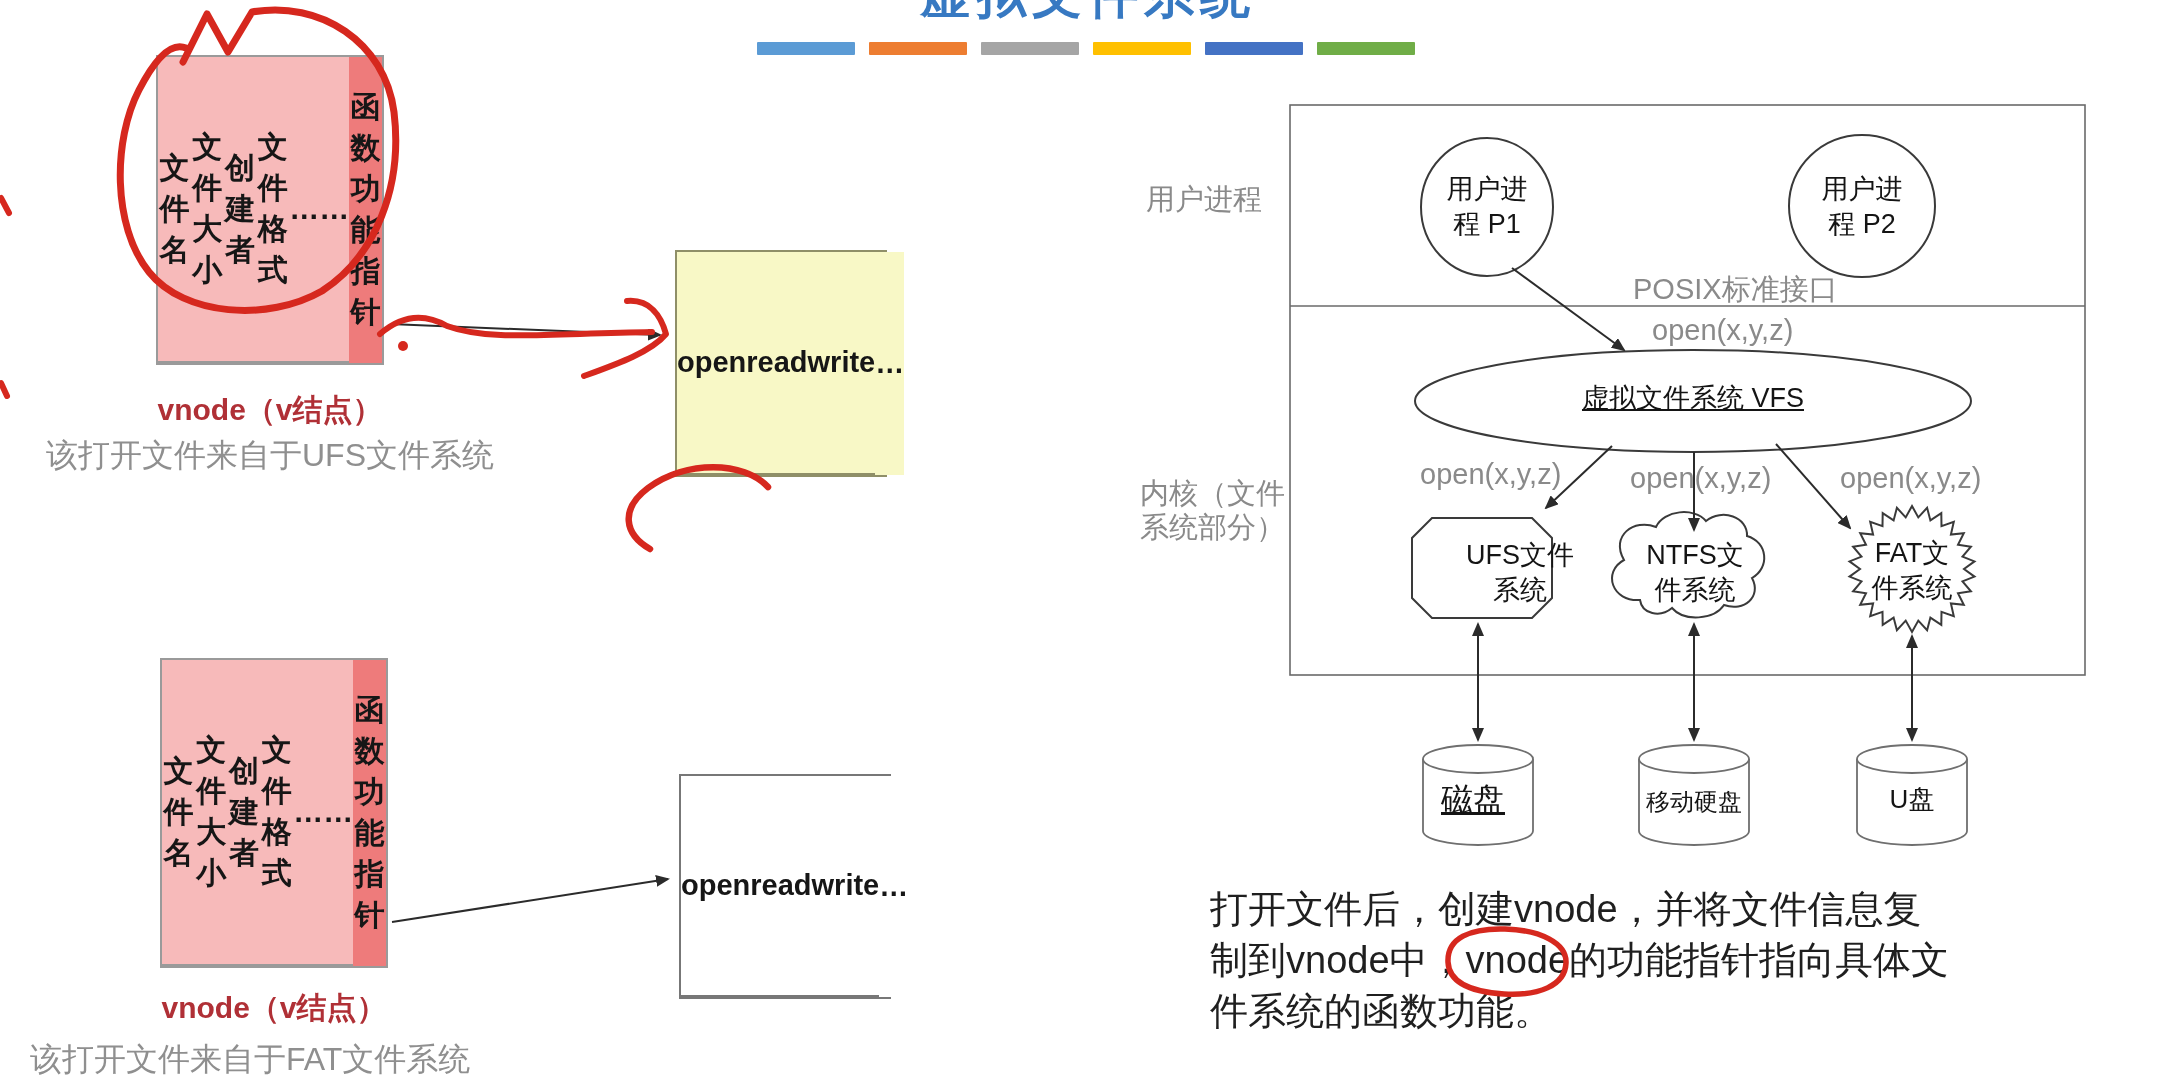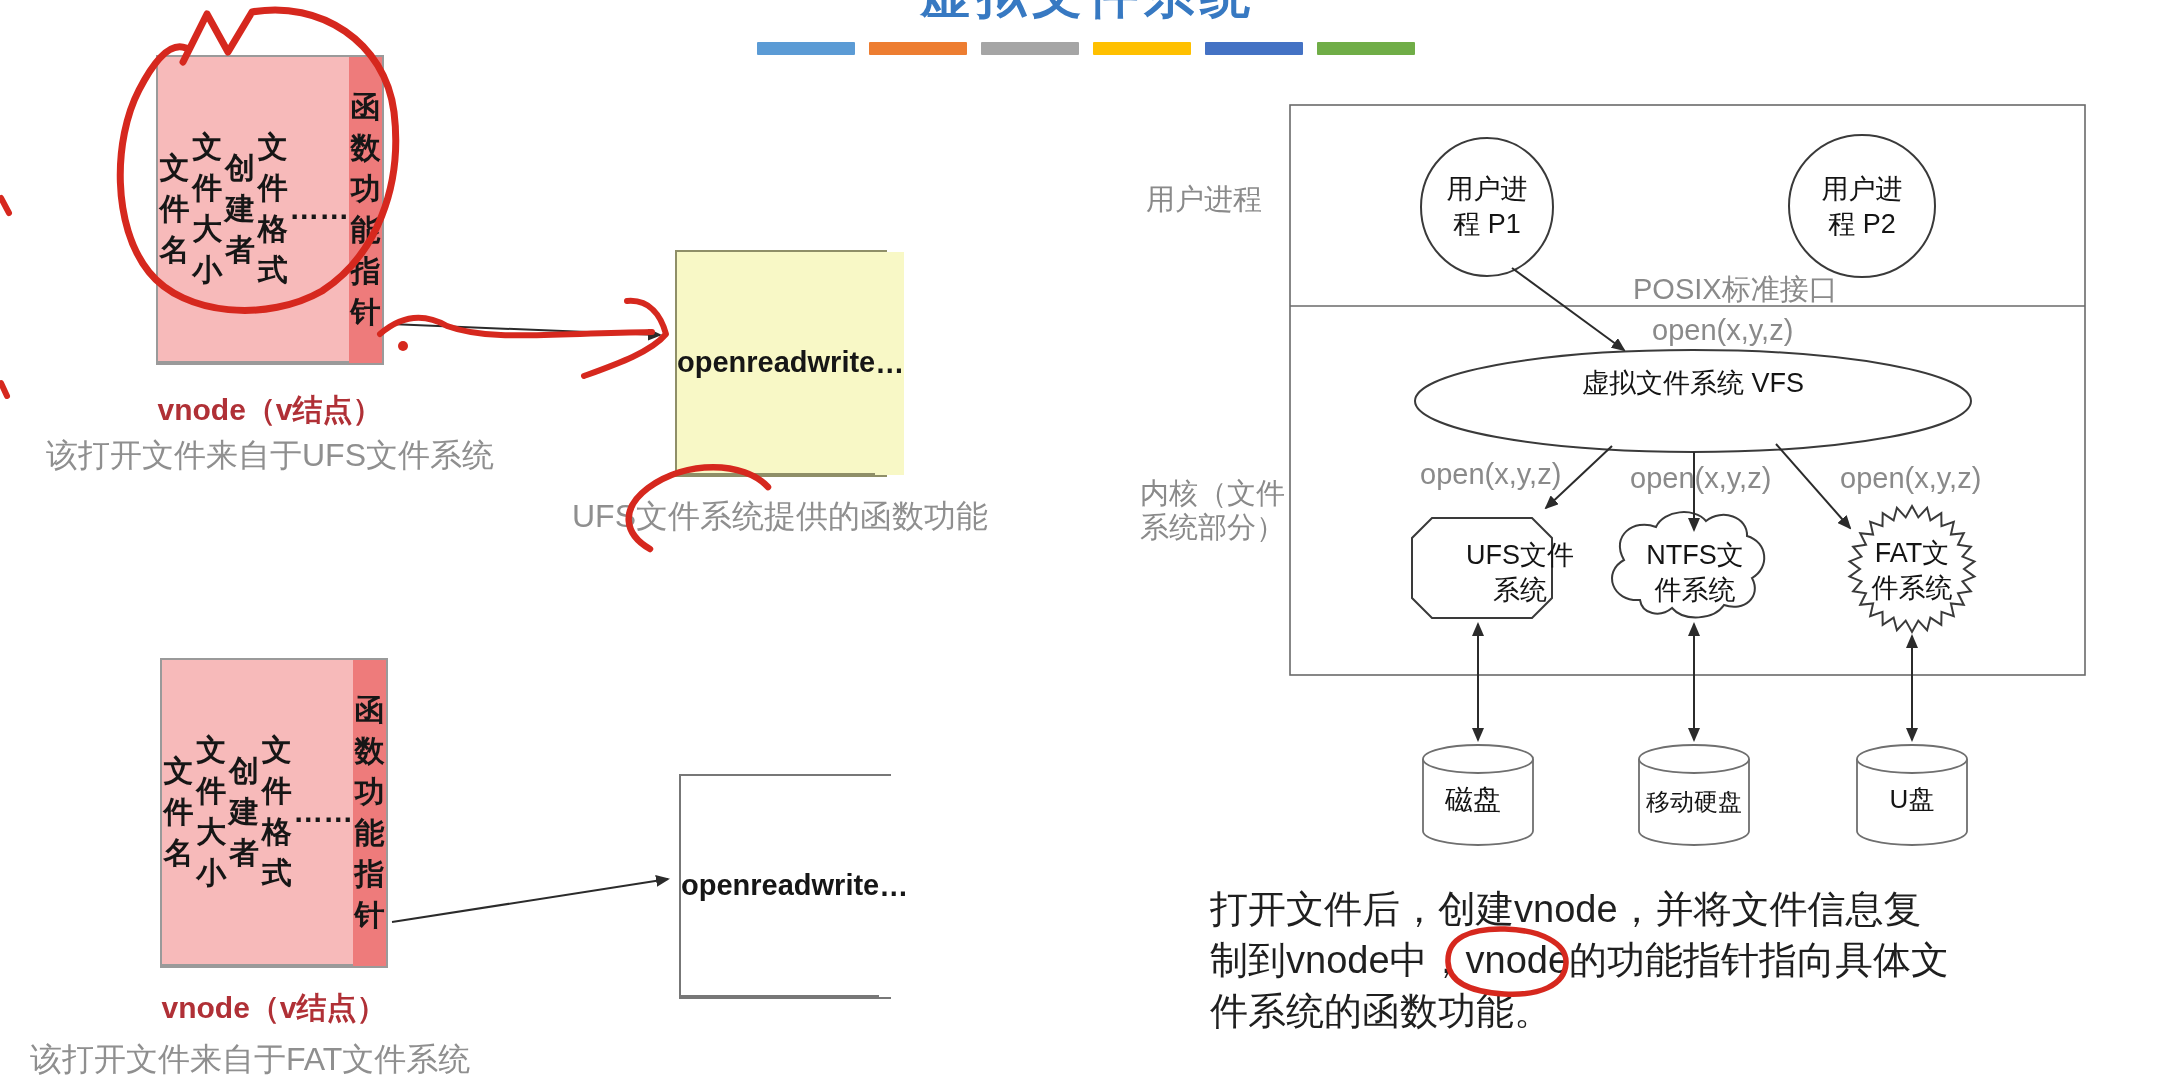--- a/index.html
+++ b/index.html
@@ -104,21 +104,20 @@
   </div>
   <div class="abs txt red-label" style="left:110px;top:390px;width:320px;">vnode（v结点）</div>
   <div class="abs txt gray-cap" style="left:46px;top:434px;">该打开文件来自于UFS文件系统</div>
 
   <div class="vtable yellow fn" style="left:675px;top:250px;width:212px;height:227px;">
     <div class="vrow">open</div>
     <div class="vrow">read</div>
     <div class="vrow">write</div>
     <div class="vrow">…</div>
   </div>
-  <div class="abs txt gray-cap" style="left:572px;top:495px;">UFS文件系统提供的函数功能</div>
 
   <div class="vtable pink" style="left:160px;top:658px;width:228px;height:310px;">
     <div class="vrow">文件名</div>
     <div class="vrow">文件大小</div>
     <div class="vrow">创建者</div>
     <div class="vrow">文件格式</div>
     <div class="vrow">……</div>
     <div class="vrow hot">函数功能指针</div>
   </div>
   <div class="abs txt red-label" style="left:114px;top:988px;width:320px;">vnode（v结点）</div>
@@ -134,34 +133,34 @@
   <div class="abs txt dlabel" style="left:1146px;top:180px;">用户进程</div>
   <div class="abs txt dlabel" style="left:1140px;top:476px;line-height:34px;">内核（文件
 系统部分）</div>
   <div class="abs txt dlabel" style="left:1633px;top:270px;">POSIX标准接口</div>
   <div class="abs txt dlabel" style="left:1652px;top:314px;">open(x,y,z)</div>
 
   <div class="abs txt node-label" style="left:1421px;top:172px;width:132px;">用户进
 程 P1</div>
   <div class="abs txt node-label" style="left:1796px;top:172px;width:132px;">用户进
 程 P2</div>
-  <div class="abs txt node-label" style="left:1543px;top:366px;width:300px;">虚拟文件系统 VFS</div>
+  <div class="abs txt node-label" style="left:1543px;top:381px;width:300px;text-decoration:underline;">虚拟文件系统 VFS</div>
 
   <div class="abs txt dlabel" style="left:1420px;top:458px;">open(x,y,z)</div>
   <div class="abs txt dlabel" style="left:1630px;top:462px;">open(x,y,z)</div>
   <div class="abs txt dlabel" style="left:1840px;top:462px;">open(x,y,z)</div>
 
   <div class="abs txt node-label" style="left:1412px;top:538px;width:136px;padding-left:40px;">UFS文件
 系统</div>
   <div class="abs txt node-label" style="left:1615px;top:538px;width:160px;">NTFS文
 件系统</div>
   <div class="abs txt node-label" style="left:1842px;top:536px;width:140px;">FAT文
 件系统</div>
 
-  <div class="abs txt node-label" style="left:1423px;top:782px;width:100px;font-size:28px;">磁盘</div>
+  <div class="abs txt node-label" style="left:1423px;top:782px;width:100px;font-size:32px;text-decoration:underline;">磁盘</div>
   <div class="abs txt node-label" style="left:1639px;top:784px;width:110px;font-size:24px;">移动硬盘</div>
   <div class="abs txt node-label" style="left:1857px;top:782px;width:110px;font-size:26px;">U盘</div>
 
   <div class="abs txt note" style="left:1210px;top:884px;width:930px;">打开文件后，创建vnode，并将文件信息复
 制到vnode中，vnode的功能指针指向具体文
 件系统的函数功能。</div>
 
   <svg id="anno-svg" class="layer" width="2158" height="1075" viewBox="0 0 2158 1075">
     <g fill="none" stroke-width="7" stroke-linecap="round" stroke-linejoin="round" stroke="#d6281e">
       <path d="M183,62 L207,14 L228,52 L252,12 C320,0 385,42 394,112 C403,186 376,256 322,291 C268,322 184,316 149,272 C112,226 113,140 139,90 C156,57 172,42 186,48"></path>

